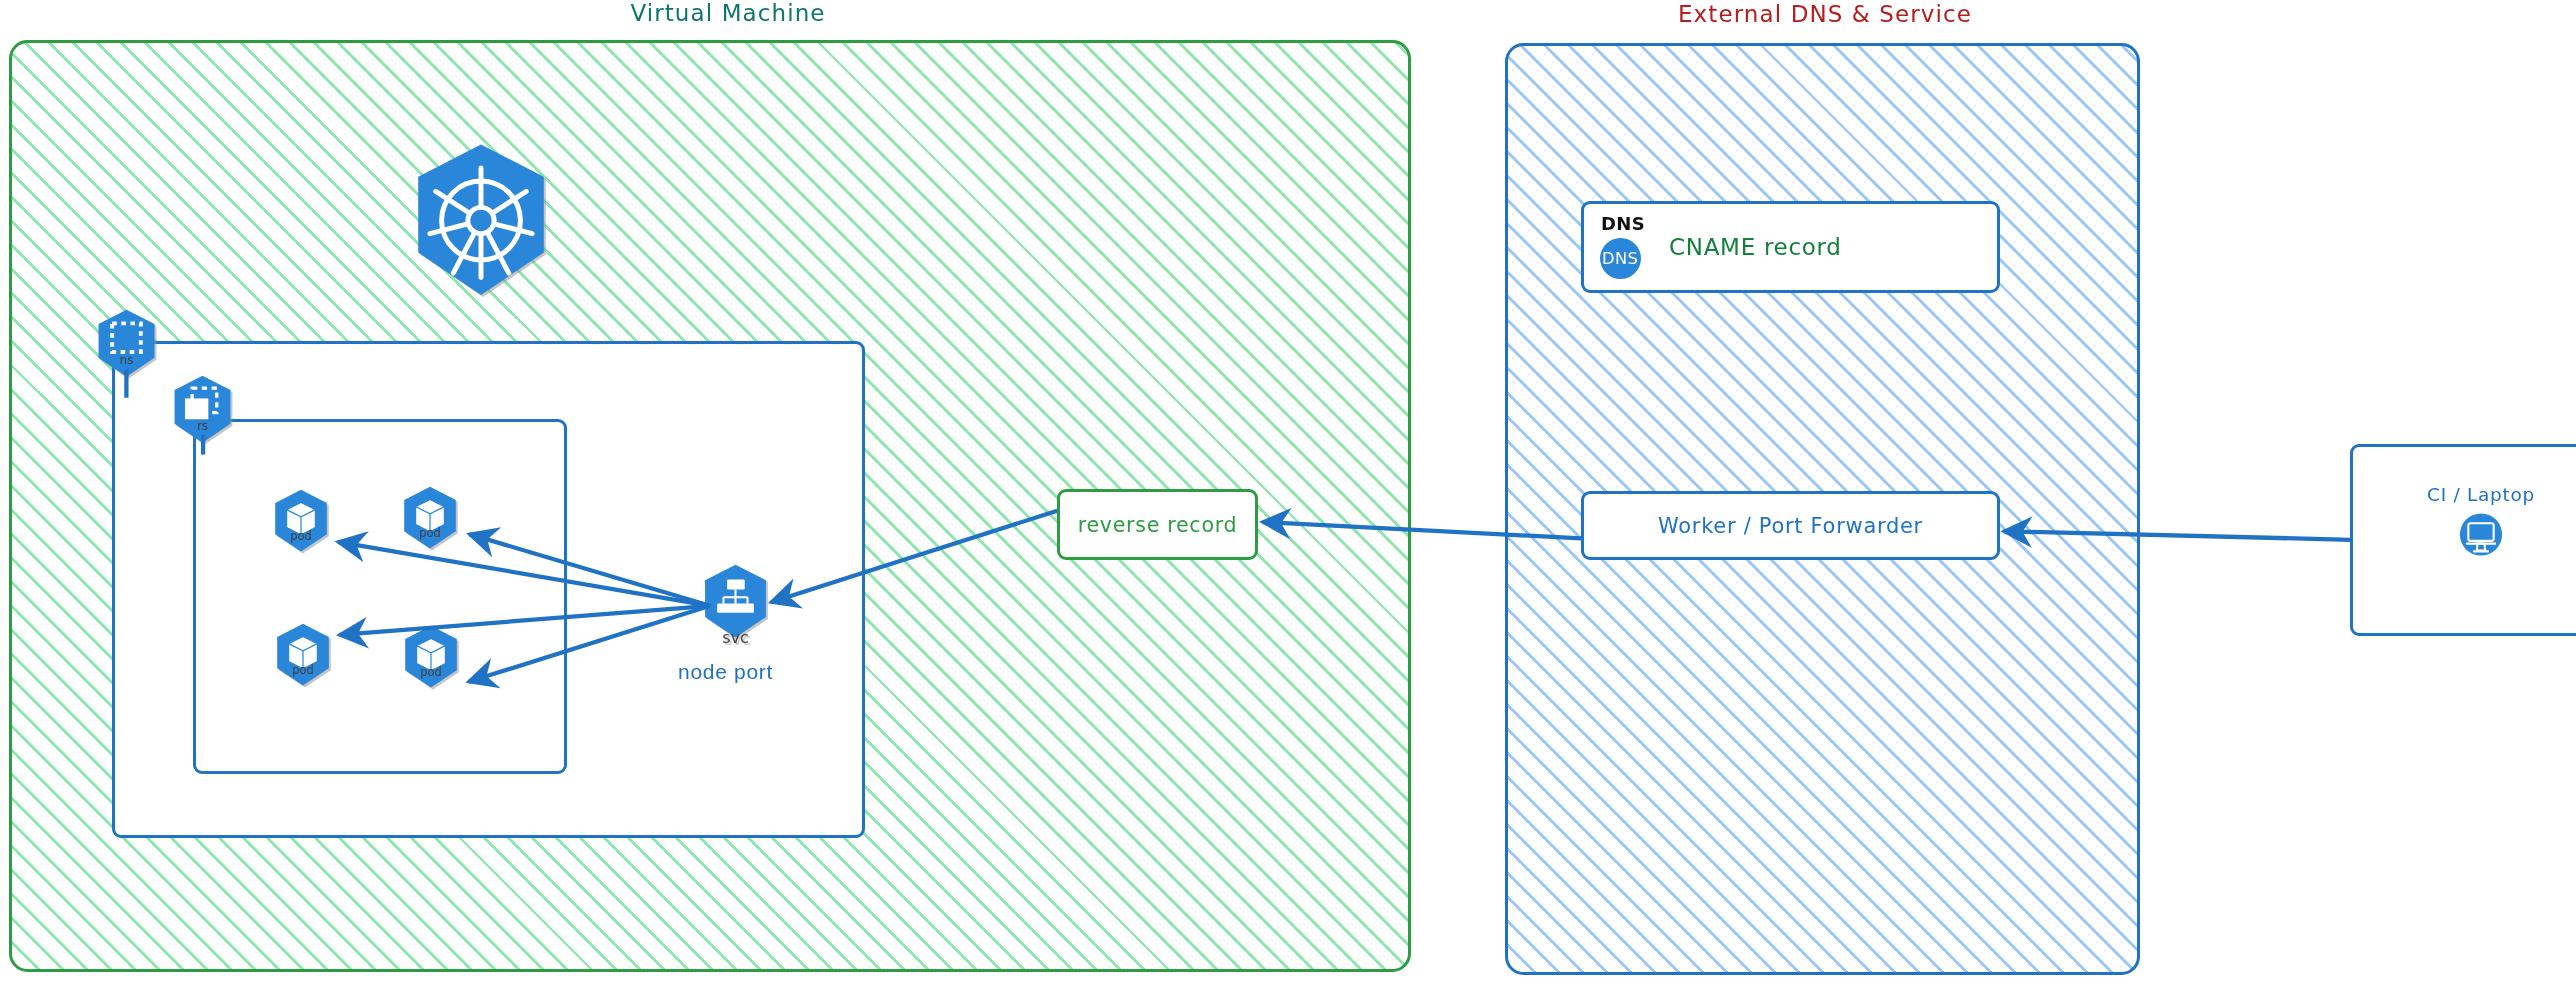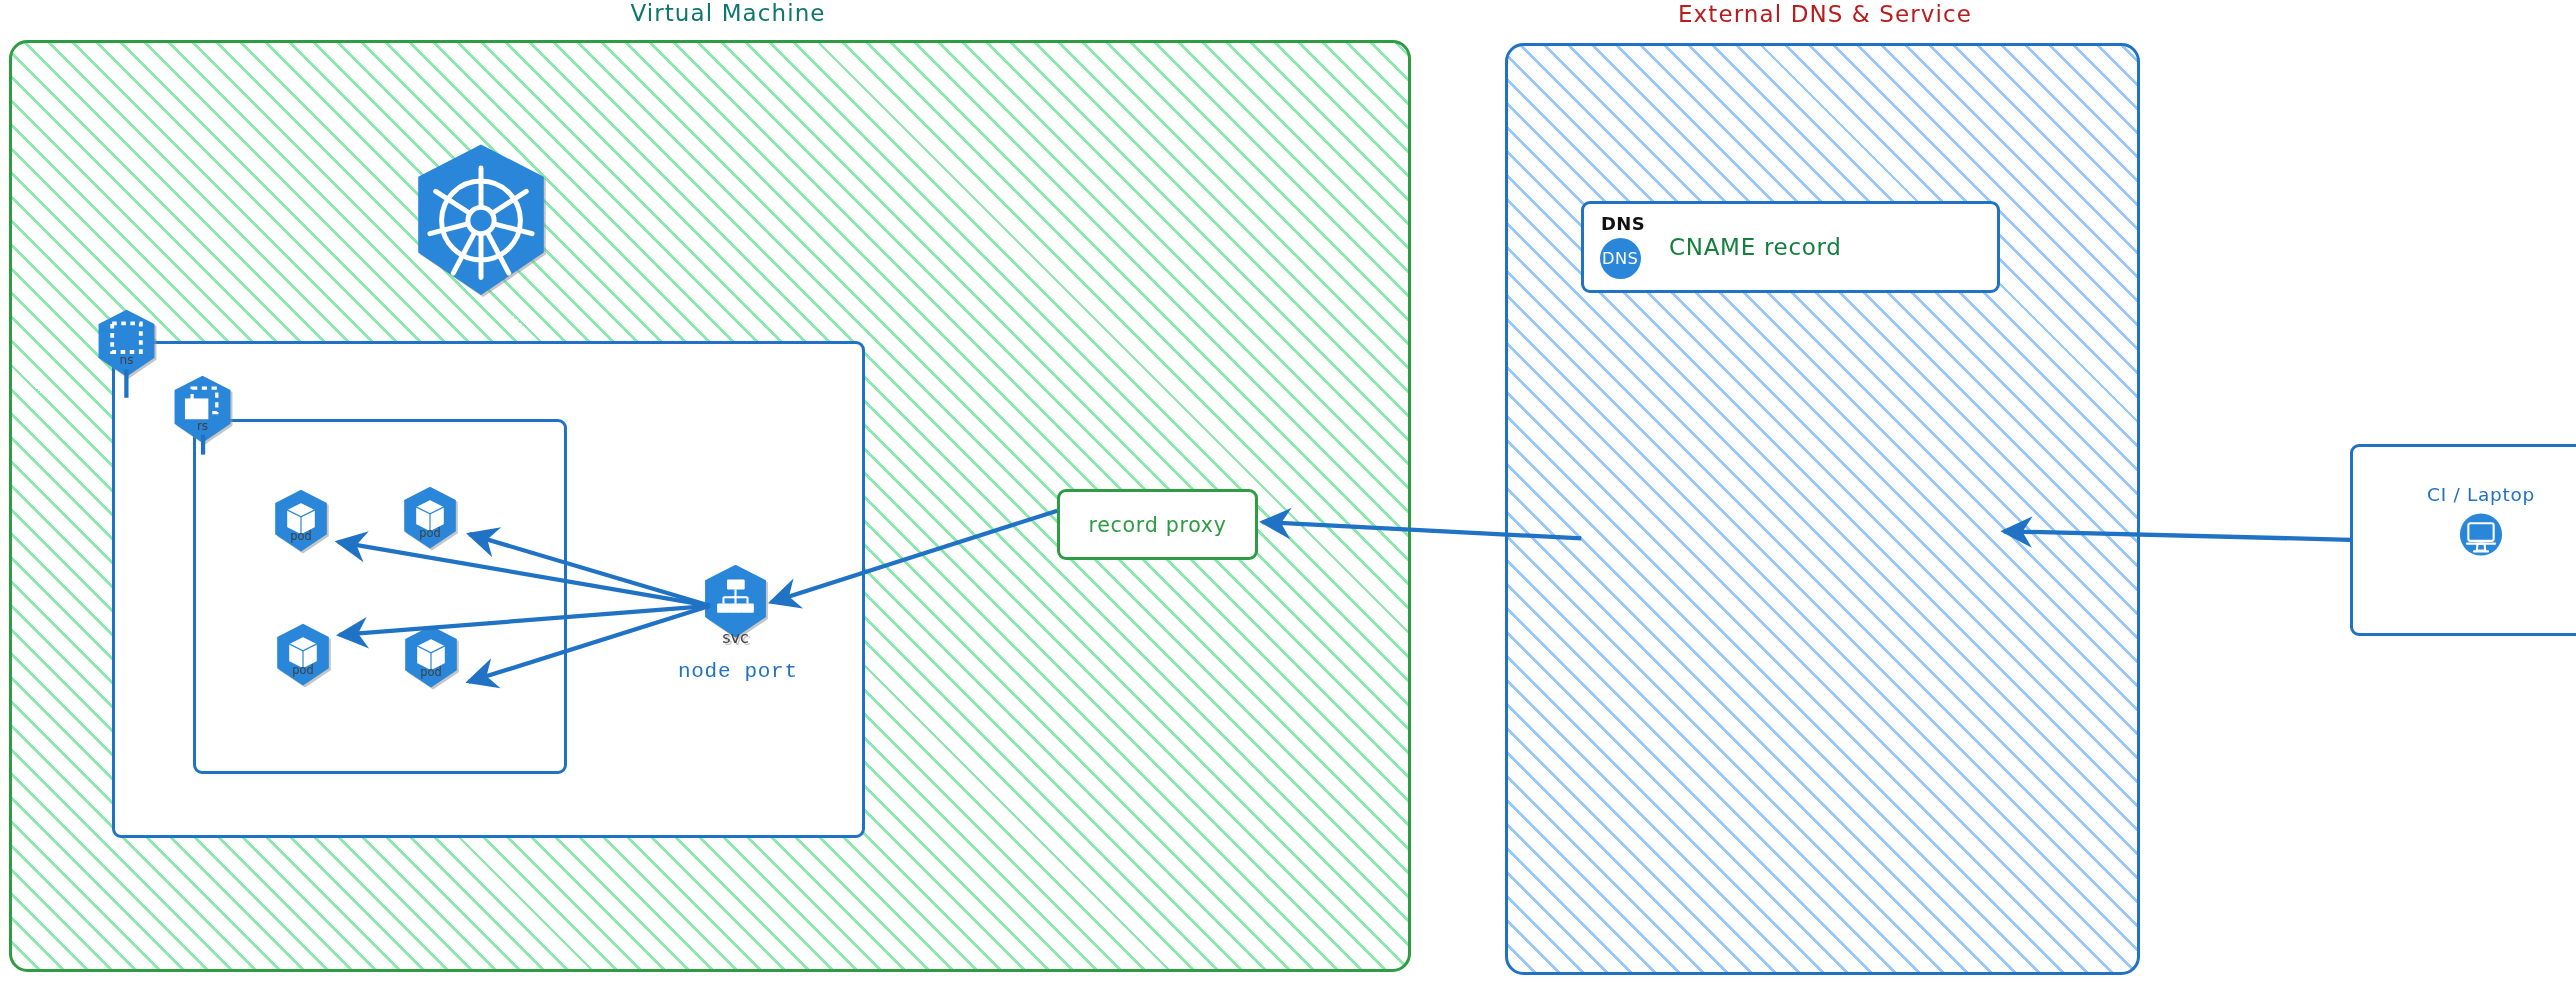--- a/index.html
+++ b/index.html
@@ -150,21 +150,21 @@
     position: absolute;
     left: 0; right: 0;
     text-align: center;
     color: #404040;
     font-family: "DejaVu Sans", sans-serif;
     pointer-events: none;
   }
 
   .free-label {
     position: absolute;
-    font-family: Liberation Mono, monospace;
+    font-family: Liberation Sans, sans-serif;
     color: #1f72c4;
     white-space: nowrap;
   }
 
   
   #arrows {
     position: absolute;
     left: 0; top: 0;
     width: 2576px;
     height: 983px;
@@ -286,31 +286,34 @@
         <line x1="50" y1="47" x2="50" y2="56"></line>
         <line x1="67" y1="47" x2="67" y2="56"></line>
       </g>
     </svg>
     <div class="k8s-caption" style="top:64px; font-size:16px;">svc</div>
   </div>
 
   <div class="free-label" style="left:678px; top:660px; font-size:21px; letter-spacing:0.7px;">node port</div>
 
   <div class="box box-green" style="left:1057px; top:489px; width:201px; height:71px;">
-    <div class="box-label green-txt">record proxy</div>
+    <div class="box-label green-txt">reverse record</div>
   </div>
 
   <div class="panel panel-ext" style="left:1505px; top:43px; width:635px; height:932px;"></div>
 
   <div class="box box-blue" style="left:1581px; top:201px; width:419px; height:92px;">
     <div class="dns-tag">DNS</div>
     <div class="dns-circle">DNS</div>
     <div class="dns-title">CNAME record</div>
   </div>
 
+  <div class="box box-blue" style="left:1581px; top:491px; width:419px; height:69px;">
+    <div class="box-label">Worker / Port Forwarder</div>
+  </div>
 
   <div class="box box-blue" style="left:2350px; top:444px; width:262px; height:192px;">
     <div class="ci-label">CI / Laptop</div>
     <div class="ci-icon">
       <svg width="45" height="45" viewBox="0 0 64 64">
         <circle cx="32" cy="32" r="30" fill="#2986d9"></circle>
         <rect x="14" y="16" width="36" height="25" rx="3" fill="none" stroke="#ffffff" stroke-width="3"></rect>
         <line x1="12" y1="45" x2="52" y2="45" stroke="#ffffff" stroke-width="3" stroke-linecap="round"></line>
         <path d="M27 45 L26 55 L38 55 L37 45 Z" fill="none" stroke="#ffffff" stroke-width="3" stroke-linejoin="round"></path>
         <line x1="22" y1="56" x2="42" y2="56" stroke="#ffffff" stroke-width="3" stroke-linecap="round"></line>

